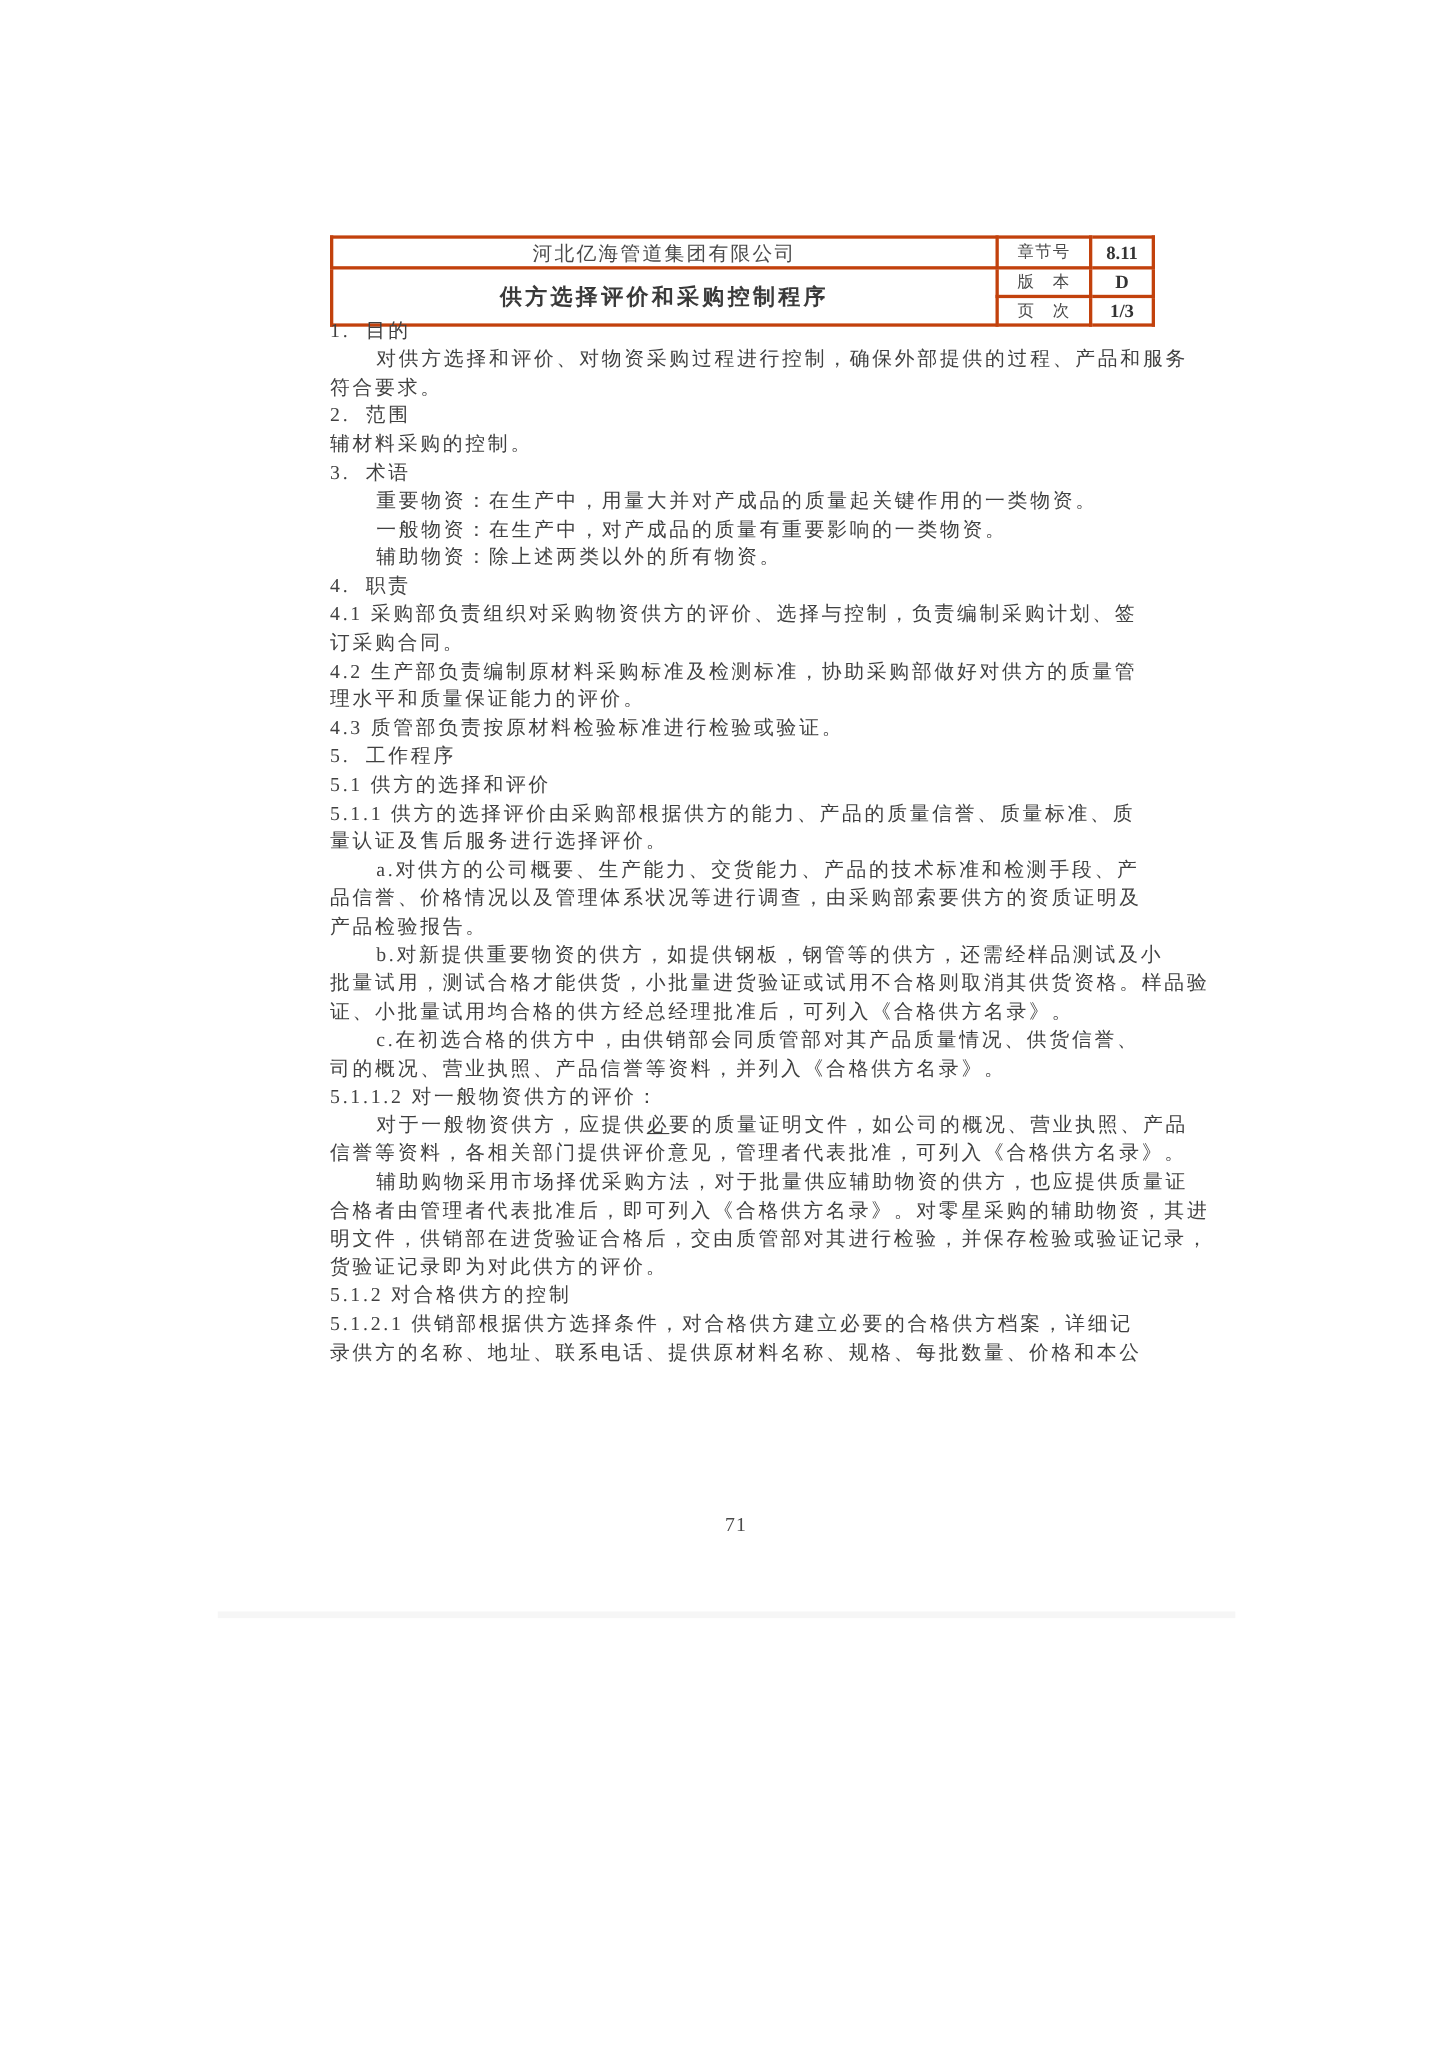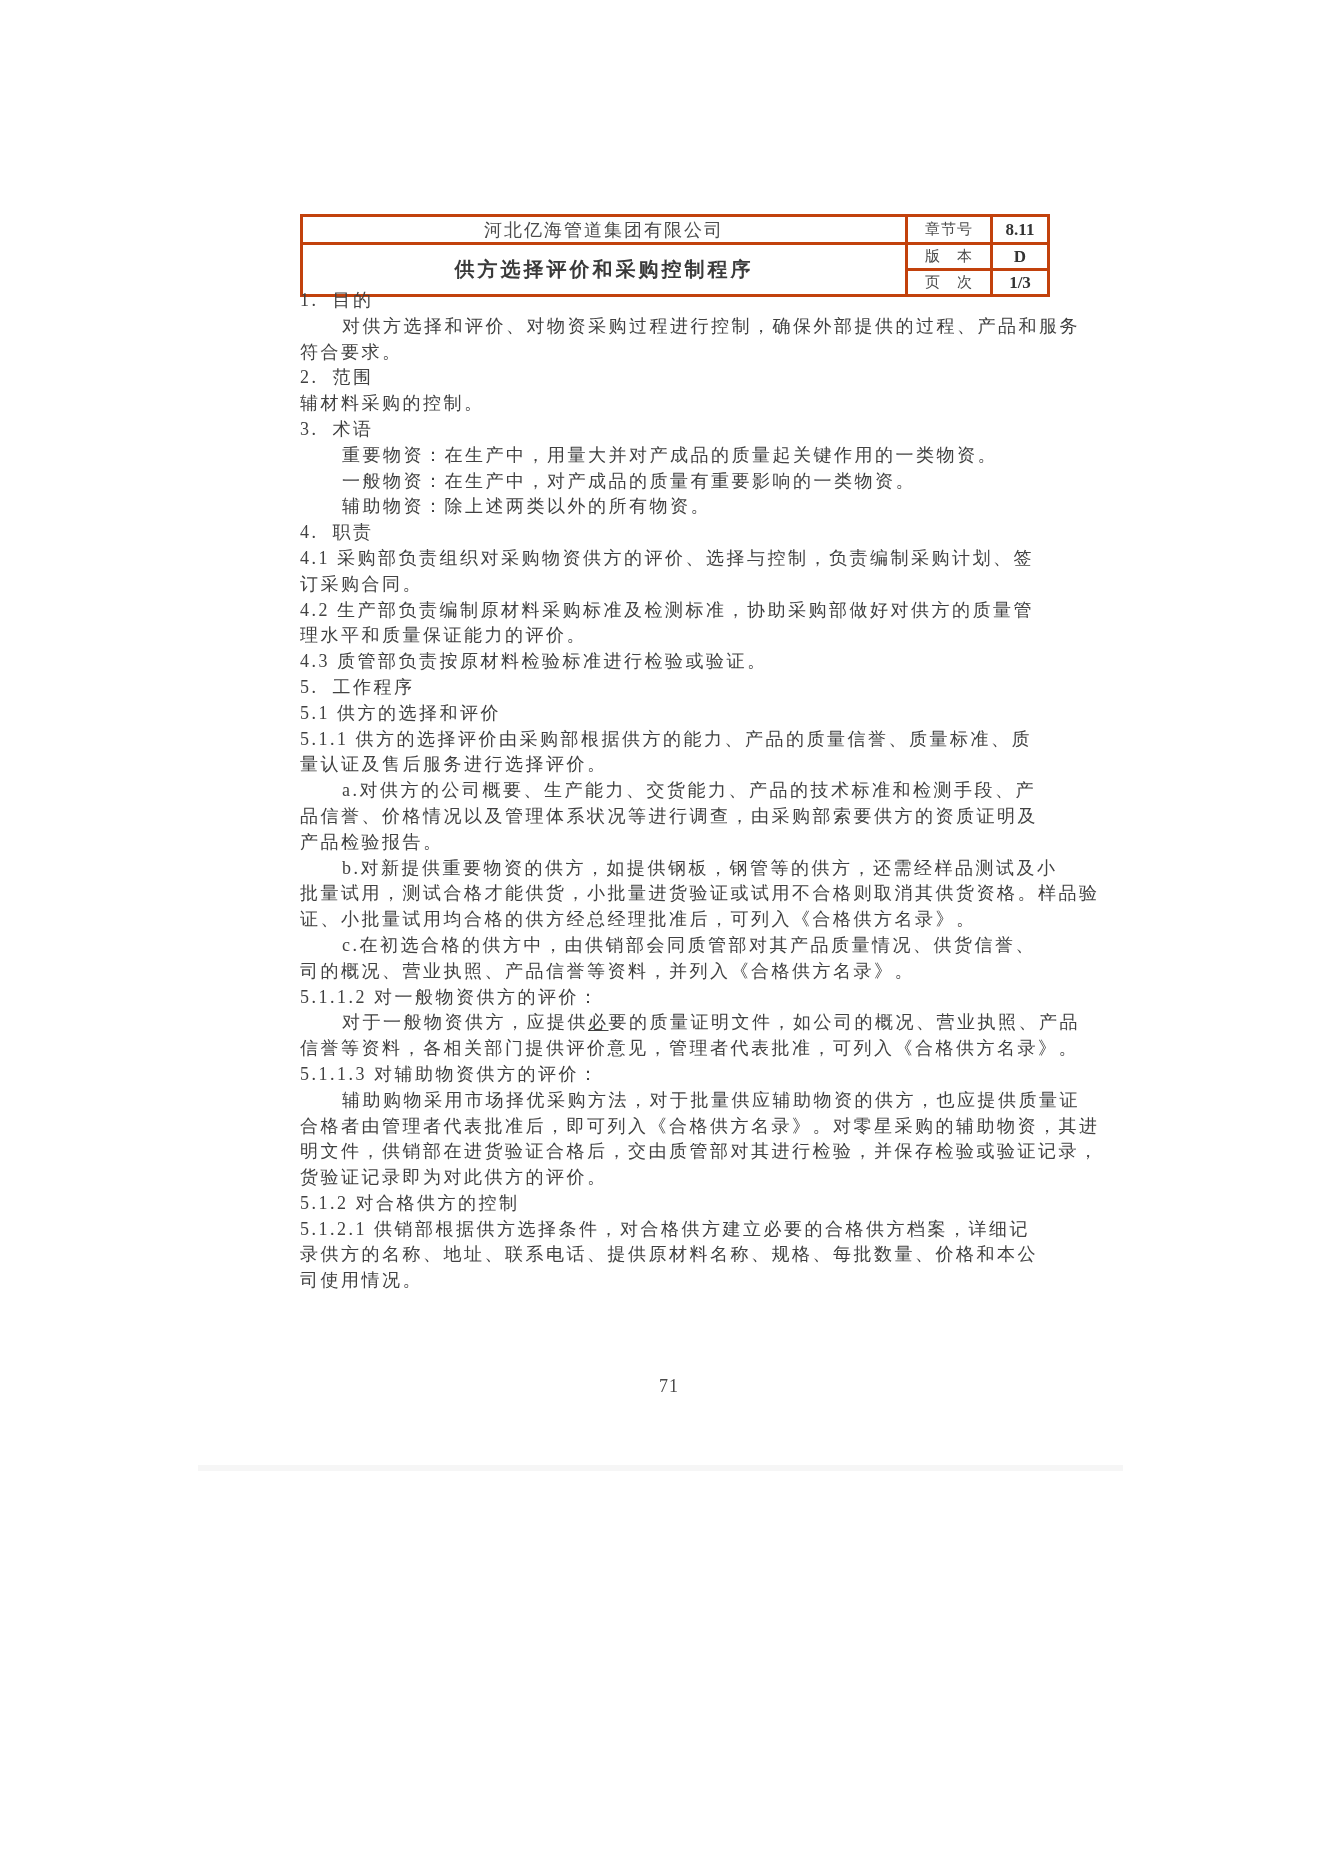--- a/index.html
+++ b/index.html
@@ -95,28 +95,26 @@
       <div class="line">品信誉、价格情况以及管理体系状况等进行调查，由采购部索要供方的资质证明及</div>
       <div class="line">产品检验报告。</div>
       <div class="line indent">b.对新提供重要物资的供方，如提供钢板，钢管等的供方，还需经样品测试及小</div>
       <div class="line">批量试用，测试合格才能供货，小批量进货验证或试用不合格则取消其供货资格。样品验</div>
       <div class="line">证、小批量试用均合格的供方经总经理批准后，可列入《合格供方名录》。</div>
       <div class="line indent">c.在初选合格的供方中，由供销部会同质管部对其产品质量情况、供货信誉、</div>
       <div class="line">司的概况、营业执照、产品信誉等资料，并列入《合格供方名录》。</div>
       <div class="line">5.1.1.2 对一般物资供方的评价：</div>
       <div class="line indent">对于一般物资供方，应提供<u>必</u>要的质量证明文件，如公司的概况、营业执照、产品</div>
       <div class="line">信誉等资料，各相关部门提供评价意见，管理者代表批准，可列入《合格供方名录》。</div>
-      <div class="line">5.1.1.3 对辅助物资供方的评价：</div>
       <div class="line indent">辅助购物采用市场择优采购方法，对于批量供应辅助物资的供方，也应提供质量证</div>
       <div class="line">合格者由管理者代表批准后，即可列入《合格供方名录》。对零星采购的辅助物资，其进</div>
       <div class="line">明文件，供销部在进货验证合格后，交由质管部对其进行检验，并保存检验或验证记录，</div>
       <div class="line">货验证记录即为对此供方的评价。</div>
       <div class="line">5.1.2 对合格供方的控制</div>
       <div class="line">5.1.2.1 供销部根据供方选择条件，对合格供方建立必要的合格供方档案，详细记</div>
       <div class="line">录供方的名称、地址、联系电话、提供原材料名称、规格、每批数量、价格和本公</div>
-      <div class="line">司使用情况。</div>
     </div>
 
   <div class="pagenum">71</div>
 
   <div class="sep" style="background: rgb(246, 246, 246);"></div>
 
 </div>
 
 </body></html>

